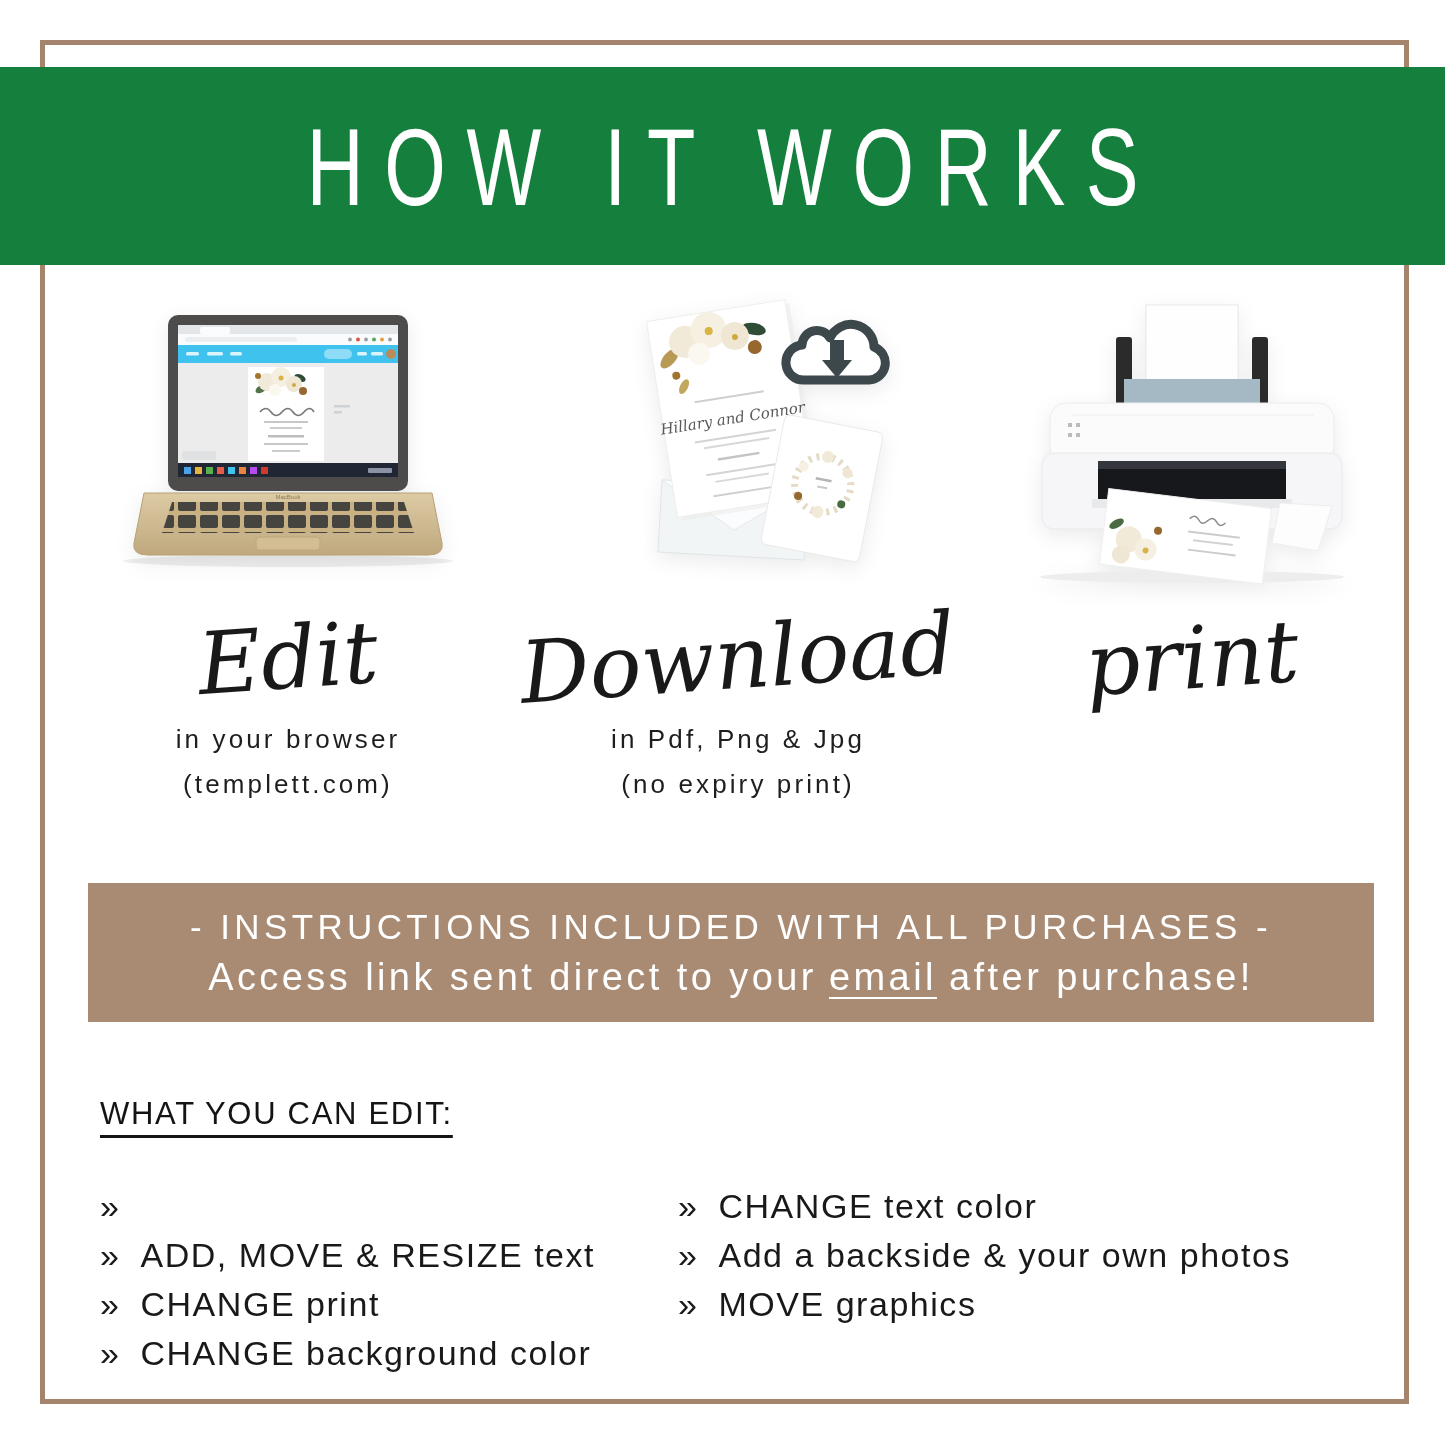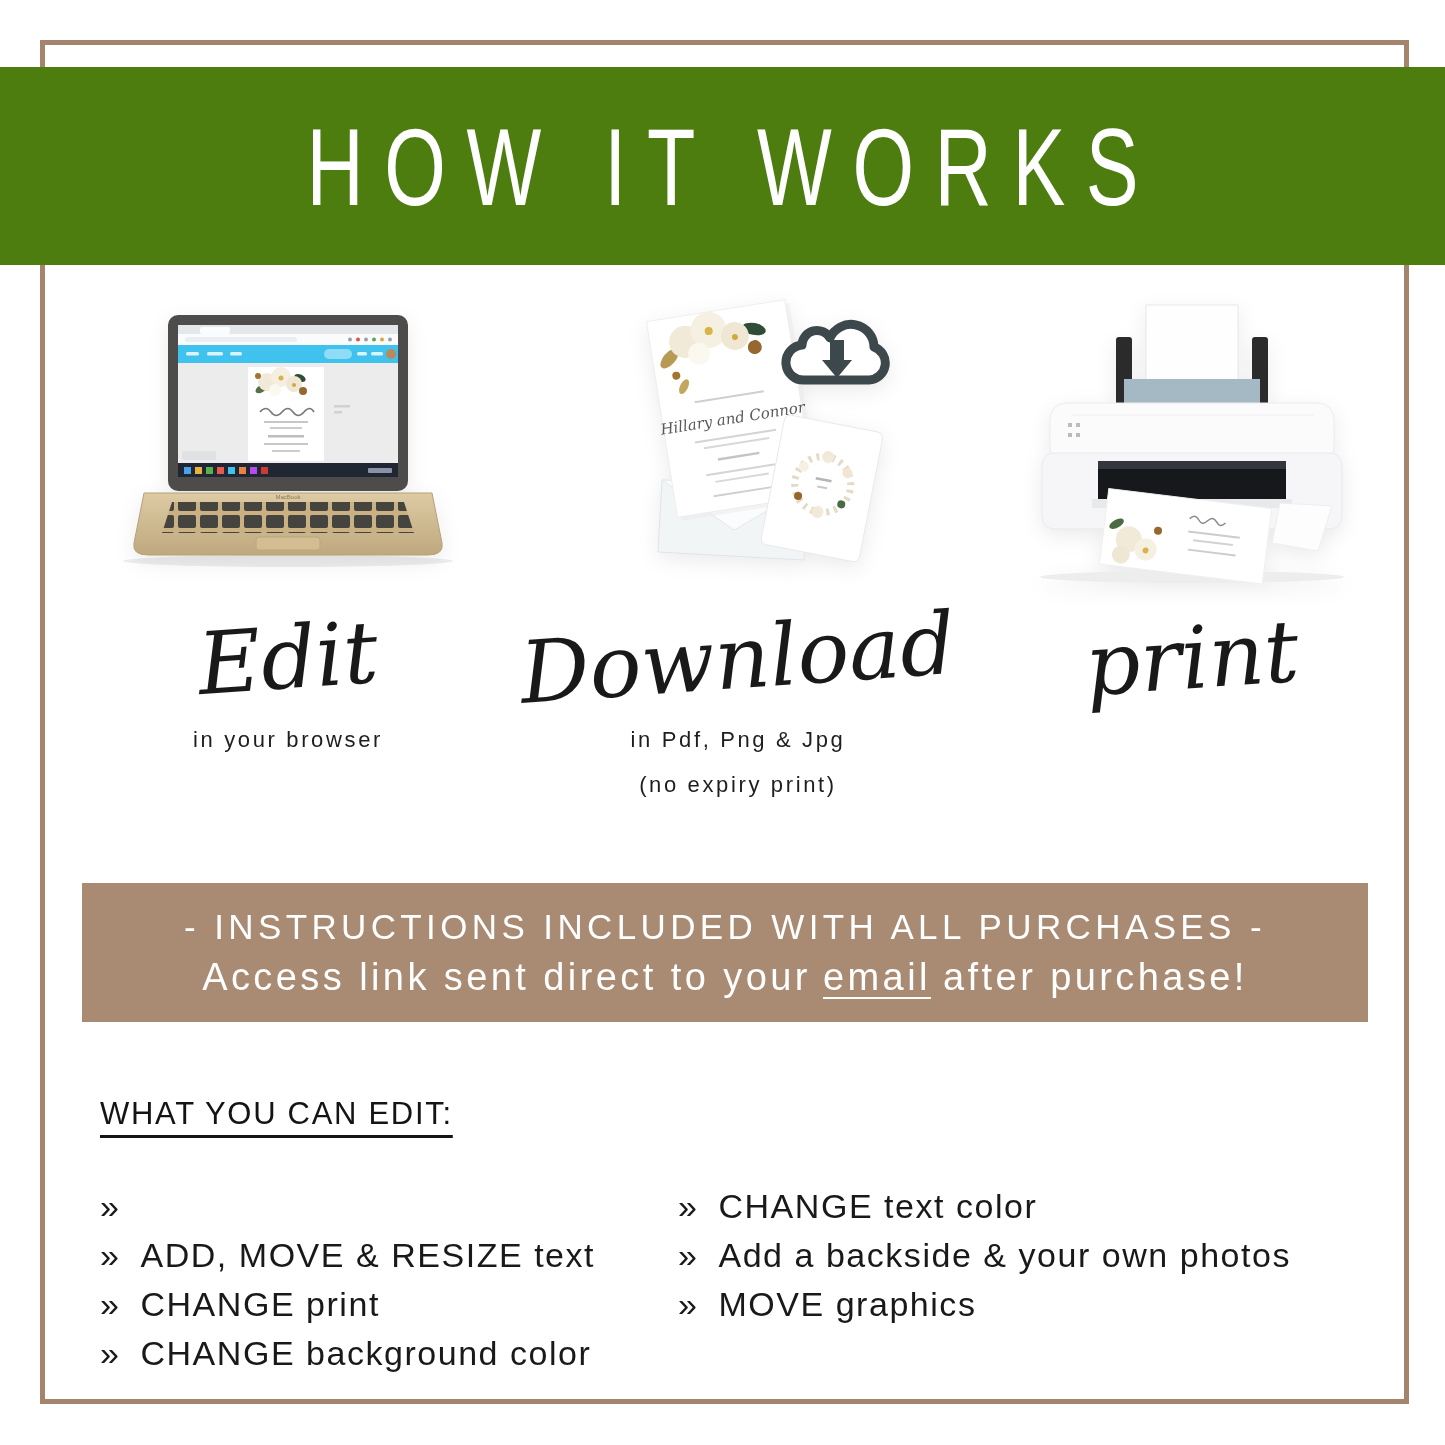--- a/index.html
+++ b/index.html
@@ -6,44 +6,44 @@
   .canvas {
     position:relative; width:1445px; height:1445px; background:#ffffff;
     font-family:"Liberation Sans", sans-serif; color:#1b1b1b; overflow:hidden;
   }
   .frame {
     position:absolute; left:40px; top:40px; width:1369px; height:1364px;
     box-sizing:border-box; border:5px solid #a5846d;
   }
   .title-band {
     position:absolute; left:0; top:67px; width:1445px; height:198px;
-    background:#4d7c0f; display:flex; align-items:center; justify-content:center;
+    background:#15803d; display:flex; align-items:center; justify-content:center;
   }
   .title-band h1 {
     margin:0; color:#ffffff; font-weight:200; font-size:110px;
     letter-spacing:0.26em; padding-left:0.26em; white-space:nowrap;
     transform:scaleX(0.72);
   }
   .step { position:absolute; top:290px; display:flex; flex-direction:column; align-items:center; }
   .step-1 { left:78px;  width:420px; }
   .step-2 { left:548px; width:380px; }
   .step-3 { left:997px; width:390px; }
   .step-image { height:310px; width:100%; display:flex; align-items:center; justify-content:center; }
   .step-image svg { filter:drop-shadow(0 6px 10px rgba(0,0,0,0.08)); }
   .step-label { height:115px; display:flex; align-items:center; justify-content:center; }
   .step-label .script {
     font-family:"DejaVu Serif", serif; font-style:italic; font-weight:400;
     font-size:86px; color:#191919; transform:rotate(-4deg); line-height:1;
   }
   .step-caption {
-    margin-top:2px; text-align:center; font-size:22px; font-weight:300;
+    margin-top:2px; text-align:center; font-size:26px; font-weight:300;
     letter-spacing:0.12em; line-height:45px; color:#1e1e1e; white-space:nowrap;
   }
   .info-band {
-    position:absolute; left:82px; top:883px; width:1286px; height:139px;
+    position:absolute; left:88px; top:883px; width:1286px; height:139px;
     background:#a98a73; color:#ffffff; display:flex; flex-direction:column;
     align-items:center; justify-content:center; gap:9px;
   }
   .info-line1 { font-size:35px; font-weight:300; letter-spacing:0.125em; white-space:nowrap; }
   .info-line2 { font-size:38px; font-weight:300; letter-spacing:0.09em; white-space:nowrap; }
   .info-line2 .underline {
     text-decoration:underline; text-underline-offset:7px;
     text-decoration-thickness:2px; margin:0 0.32em;
   }
   .edit-heading {
@@ -148,20 +148,21 @@
         <text x="200" y="190" text-anchor="middle" font-size="6" fill="#8d7b52">MacBook</text>
         <path d="M84 193 L316 193 L326 224 L74 224 Z" fill="url(#keys)"></path>
         <rect x="168" y="228" width="64" height="13" rx="3" fill="#d3bd92" stroke="#bba87c"></rect>
       </svg>
     </div>
     <div class="step-label">
       <span class="script">Edit</span>
     </div>
     <div class="step-caption">
       <div>in your browser</div>
+      <div>(templett.com)</div>
     </div>
   </section>
 
   <section class="step step-2">
     <div class="step-image">
       <svg width="360" height="315" viewBox="0 0 360 315">
 
         <g>
           <polygon points="104,192 252,198 246,272 100,264" fill="#f2f5f6" stroke="#dfe4e7"></polygon>
           <polygon points="104,192 176,242 252,198" fill="#fbfcfd" stroke="#e3e8ea"></polygon>

